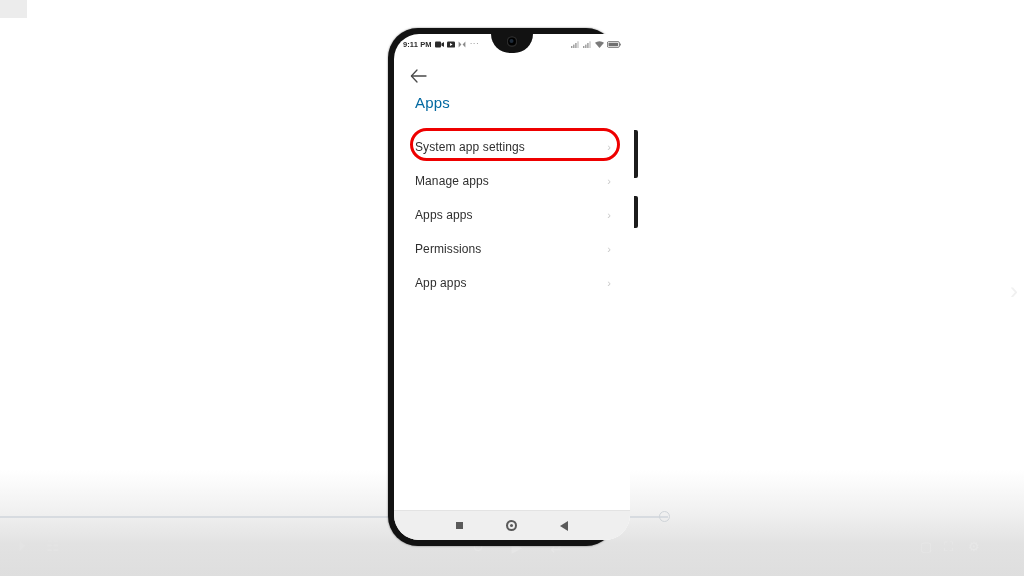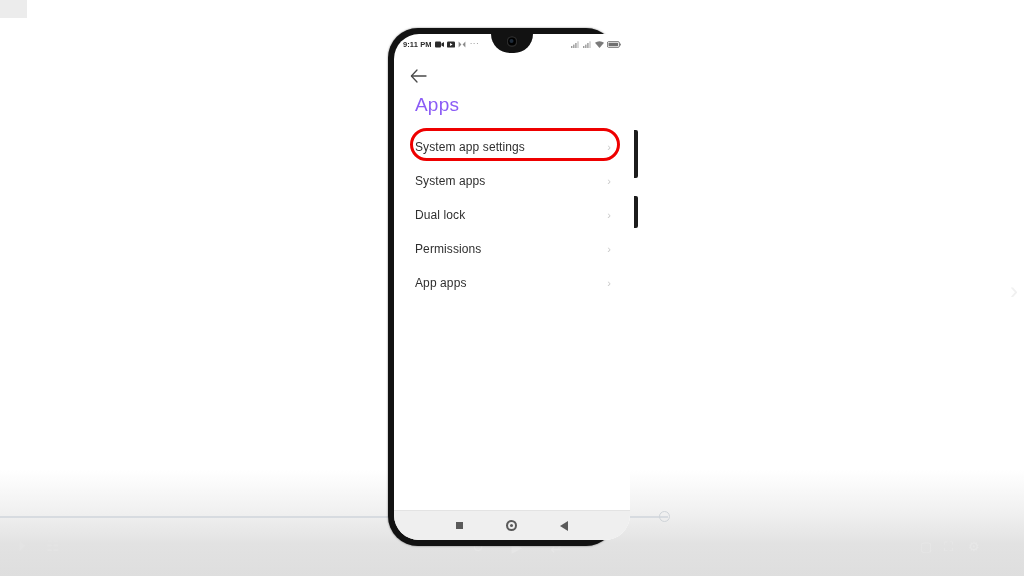--- a/index.html
+++ b/index.html
@@ -221,22 +221,22 @@
     align-items: center;
     justify-content: flex-start;
     cursor: pointer;
   }
 
   
   .page-title {
     position: absolute;
     left: 21px;
     top: 60px;
-    font-size: 19px;
-    color: #8b5cf6;
+    font-size: 15px;
+    color: #0369a1;
     font-weight: 400;
     letter-spacing: 0.2px;
   }
 
   
   .settings-list {
     position: absolute;
     left: 0;
     top: 96px;
     width: 236px;
@@ -415,26 +415,26 @@
       <div class="annotation-oval"></div>
 
       <div class="settings-list">
 
         <div class="list-item">
           <span class="list-item-label">System app settings</span>
           <span class="list-chevron">›</span>
         </div>
 
         <div class="list-item">
-          <span class="list-item-label">System apps</span>
+          <span class="list-item-label">Manage apps</span>
           <span class="list-chevron">›</span>
         </div>
 
         <div class="list-item">
-          <span class="list-item-label">Dual lock</span>
+          <span class="list-item-label">Apps apps</span>
           <span class="list-chevron">›</span>
         </div>
 
         <div class="list-item">
           <span class="list-item-label">Permissions</span>
           <span class="list-chevron">›</span>
         </div>
 
         <div class="list-item">
           <span class="list-item-label">App apps</span>

